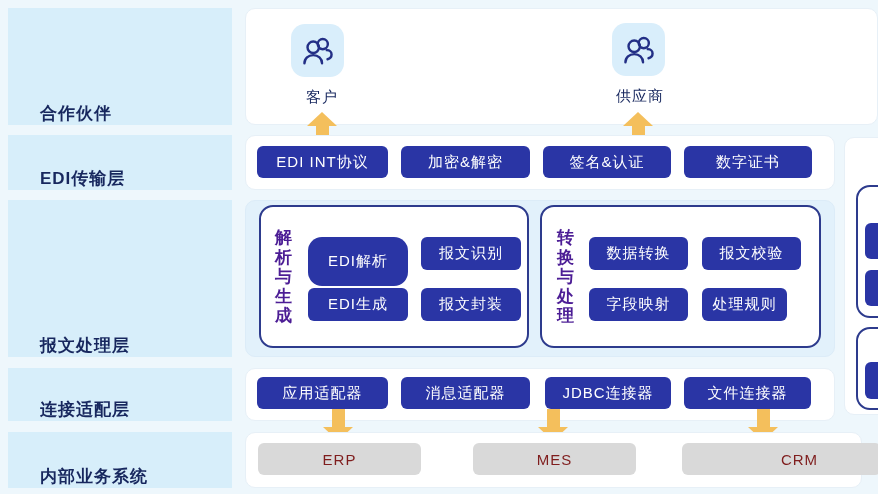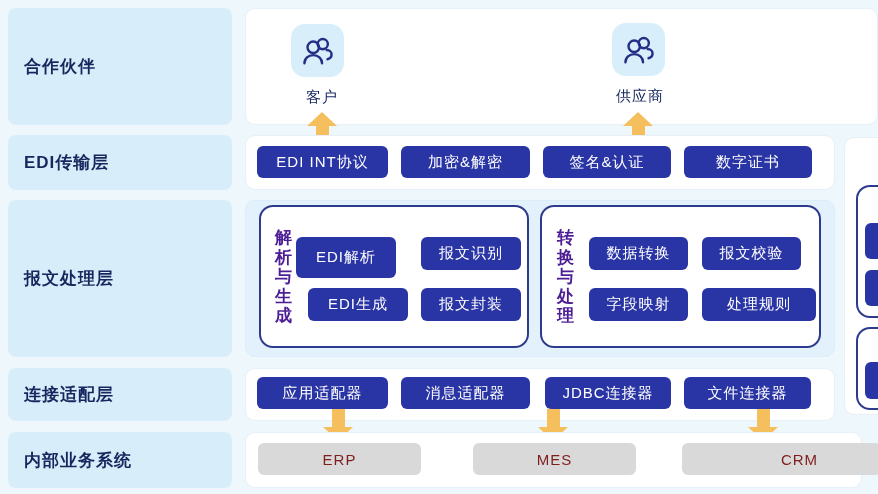--- a/index.html
+++ b/index.html
@@ -1,20 +1,20 @@
 <!DOCTYPE html>
 <html><head>
 <meta charset="utf-8">
 <style>
   html,body{margin:0;padding:0;background:#eef7fc;font-family:"Liberation Sans","DejaVu Sans",sans-serif;}
   .stage{position:relative;width:878px;height:494px;background:#eef7fc;overflow:hidden;}
 
   
-  .sbox{position:absolute;left:8px;width:224px;background:#d7eefa;border-radius:8px;
-        display:flex;align-items:center;box-sizing:border-box;padding-left:16px;}
+  .sbox{position:absolute;left:8px;width:224px;background:#d7eefa;border-radius:0;
+        display:flex;align-items:flex-end;box-sizing:border-box;padding-left:32px;}
   .sbox span{color:#17275e;font-weight:bold;font-size:17px;letter-spacing:1px;}
 
   
   .panel{position:absolute;background:#ffffff;border:1px solid #e7f0f7;border-radius:10px;box-sizing:border-box;}
   .panel.lightblue{background:#e2f1fb;border-color:#dcecf8;}
 
   
   .btn-blue{position:absolute;height:32px;background:#2a35a5;border-radius:6px;color:#ffffff;
             font-size:15px;display:flex;align-items:center;justify-content:center;letter-spacing:1px;}
   
@@ -94,31 +94,31 @@
   <div class="panel" style="left:245px;top:135px;width:590px;height:55px;"></div>
   <div class="btn-blue" style="left:257px;top:146px;width:131px;">EDI INT协议</div>
   <div class="btn-blue" style="left:401px;top:146px;width:129px;">加密&amp;解密</div>
   <div class="btn-blue" style="left:684px;top:146px;width:128px;">数字证书</div>
   <div class="btn-blue" style="left:543px;top:146px;width:128px;">签名&amp;认证</div>
 
   <div class="panel lightblue" style="left:245px;top:200px;width:590px;height:157px;"></div>
 
   <div class="group" style="left:259px;top:205px;width:270px;height:143px;"></div>
   <div class="vtitle" style="left:274px;top:228px;">解析与生成</div>
-  <div class="btn-blue" style="left:296px;top:237px;width:100px;height:41px;">EDI解析</div>
+  <div class="btn-blue" style="left:308px;top:237px;width:100px;height:49px;border-radius:14px;">EDI解析</div>
   <div class="btn-blue" style="left:421px;top:237px;width:100px;height:33px;">报文识别</div>
   <div class="btn-blue" style="left:308px;top:288px;width:100px;height:33px;">EDI生成</div>
   <div class="btn-blue" style="left:421px;top:288px;width:100px;height:33px;">报文封装</div>
 
   <div class="group" style="left:540px;top:205px;width:281px;height:143px;"></div>
   <div class="vtitle" style="left:556px;top:228px;">转换与处理</div>
   <div class="btn-blue" style="left:589px;top:237px;width:99px;height:33px;">数据转换</div>
   <div class="btn-blue" style="left:702px;top:237px;width:99px;height:33px;">报文校验</div>
   <div class="btn-blue" style="left:589px;top:288px;width:99px;height:33px;">字段映射</div>
-  <div class="btn-blue" style="left:702px;top:288px;width:114px;height:33px;">处理规则</div>
+  <div class="btn-blue" style="left:702px;top:288px;width:85px;height:33px;">处理规则</div>
 
   <div class="panel" style="left:245px;top:368px;width:590px;height:53px;"></div>
   <div class="btn-blue" style="left:257px;top:377px;width:131px;">应用适配器</div>
   <div class="btn-blue" style="left:401px;top:377px;width:129px;">消息适配器</div>
   <div class="btn-blue" style="left:545px;top:377px;width:126px;">JDBC连接器</div>
   <div class="btn-blue" style="left:684px;top:377px;width:127px;">文件连接器</div>
 
   <div class="arrow" style="left:323px;top:409px;">
     <div class="stem"></div>
       <div class="head-down"></div>

